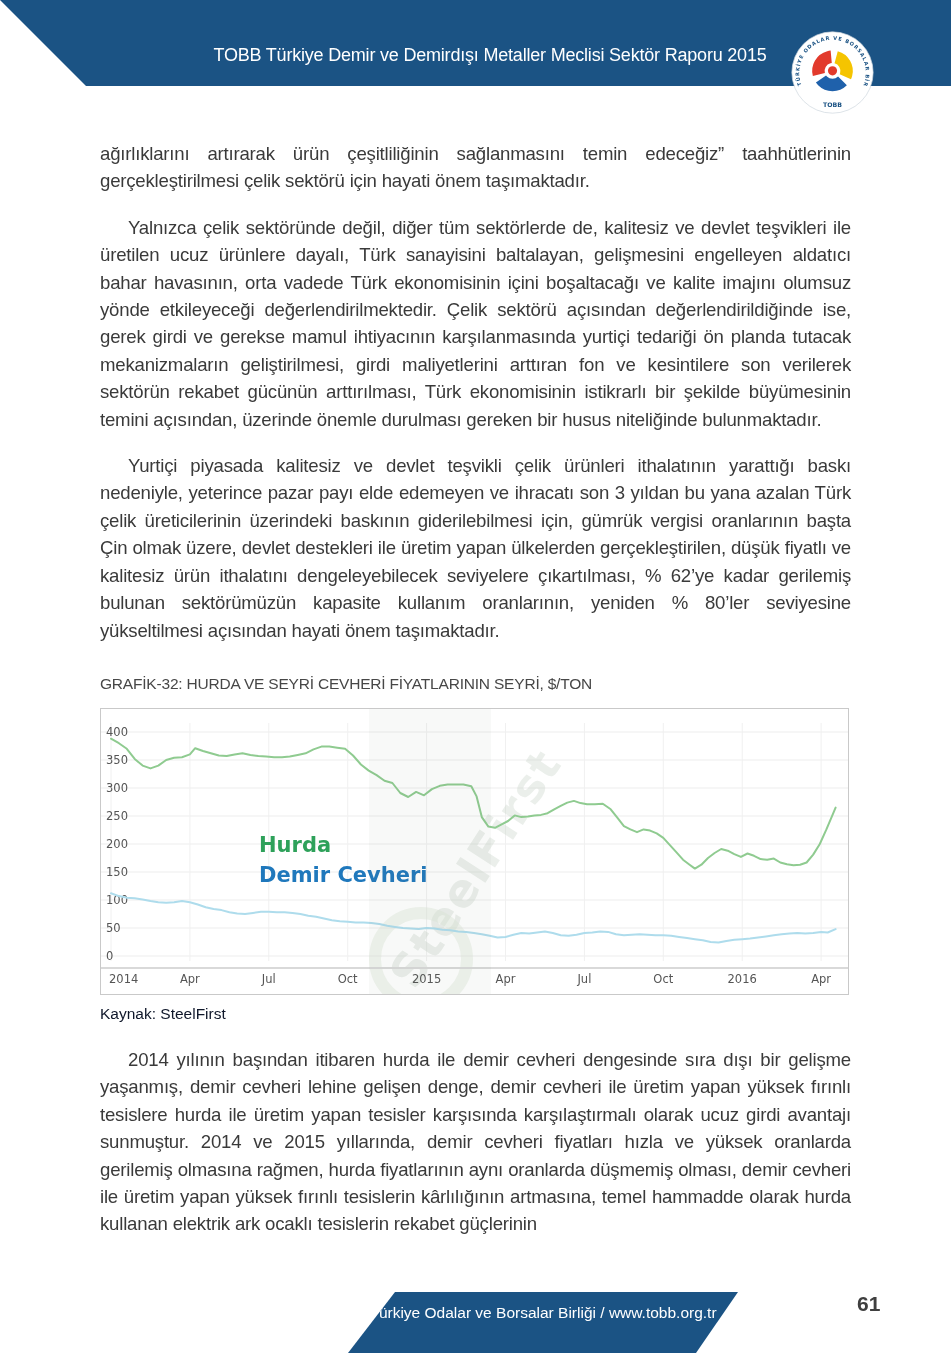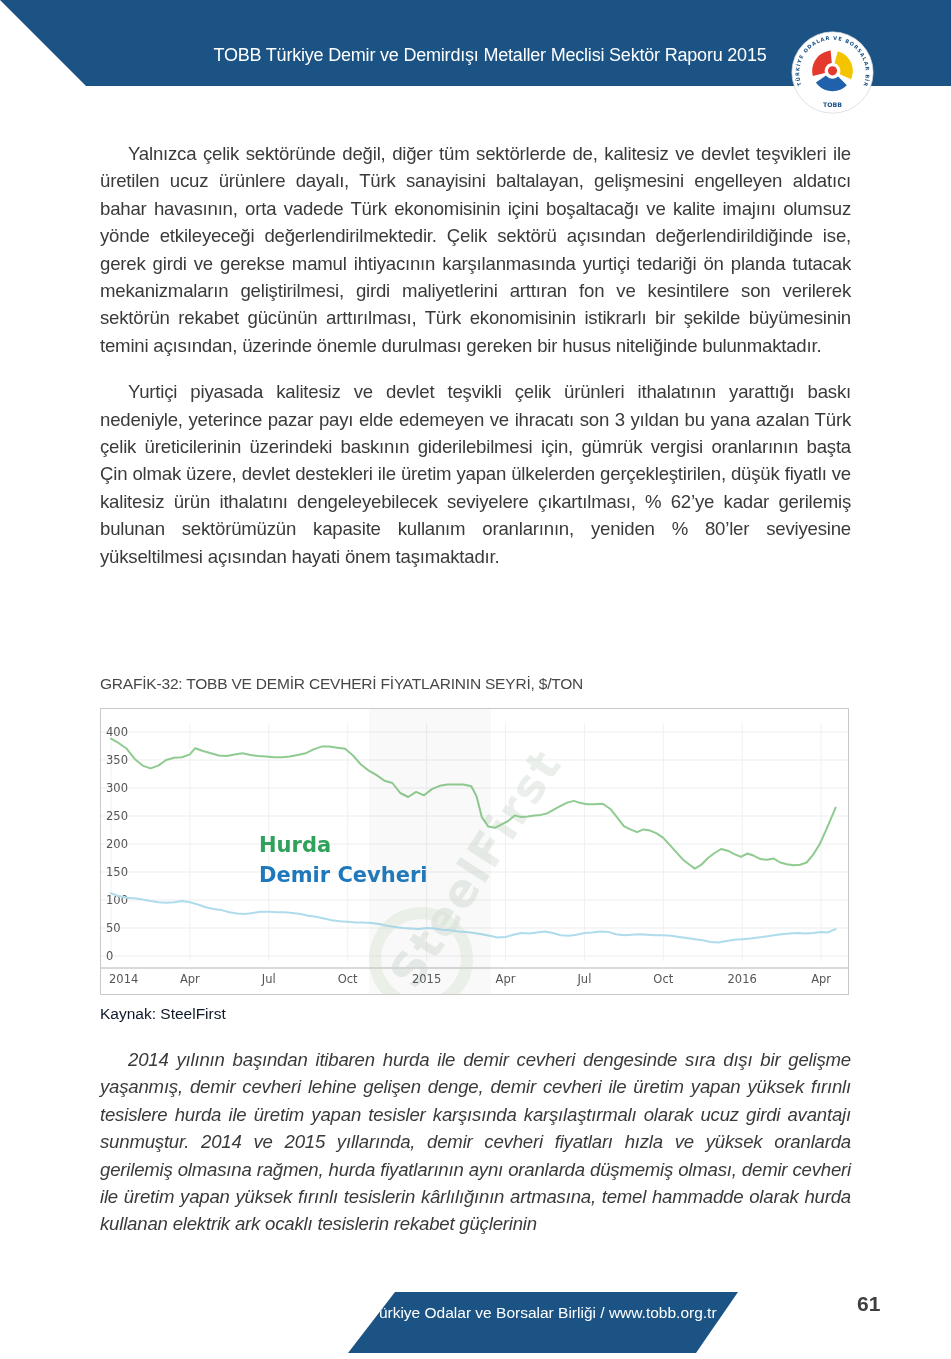--- a/index.html
+++ b/index.html
@@ -12,21 +12,21 @@
   .banner-title{position:absolute;top:45px;left:185px;width:610px;text-align:center;
                 color:#fff;font-size:18px;letter-spacing:-0.2px;white-space:nowrap;}
   .logo{position:absolute;left:791px;top:31px;width:83px;height:83px;}
 
   
   .content{position:absolute;left:100px;width:751px;}
   .content p{margin:0 0 19px 0;font-size:18.6px;line-height:27.4px;color:#3a3a3a;
              text-align:justify;letter-spacing:-0.2px;}
   .content p.indent{text-indent:28px;}
   #block-top{top:140px;}
-  #block-bottom{top:1046px;font-style:italic;}
+  #block-bottom{top:1046px;}
 
   
   .chart-heading{position:absolute;left:100px;top:675px;font-size:15.5px;color:#474747;
                  letter-spacing:-0.2px;}
   .chart-box{position:absolute;left:100px;top:708px;width:747px;height:285px;
              border:1px solid #c9c9c9;background:#fff;}
   .chart-box svg{display:block;width:747px;height:285px;}
   .tick{font-family:"DejaVu Sans",sans-serif;font-size:11.5px;fill:#555;}
   .legend{font-family:"DejaVu Sans",sans-serif;font-size:21px;font-weight:bold;}
   .wm{font-family:"DejaVu Sans",sans-serif;font-weight:bold;}
@@ -63,25 +63,26 @@
       <circle r="26" fill="#ffffff"></circle>
       <circle r="17" fill="none" id="arc-red" stroke-width="15" stroke-dasharray="29.5 77.3" transform="rotate(165)" stroke="#e23a2c"></circle>
       <circle r="17" fill="none" id="arc-yellow" stroke-width="15" stroke-dasharray="29.5 77.3" transform="rotate(285)" stroke="#f5c400"></circle>
       <circle r="17" fill="none" id="arc-blue" stroke-width="15" stroke-dasharray="29.5 77.3" transform="rotate(45)" stroke="#1f61ab"></circle>
       <circle r="8" fill="#ffffff"></circle>
       <circle r="5.5" id="center-dot" fill="#e23a2c"></circle>
     </g>
   </svg>
 
   <div class="content" id="block-top">
+    <p>ağırlıklarını artırarak ürün çeşitliliğinin sağlanmasını temin edeceğiz” taahhütlerinin gerçekleştirilmesi çelik sektörü için hayati önem taşımaktadır.</p>
     <p class="indent">Yalnızca çelik sektöründe değil, diğer tüm sektörlerde de, kalitesiz ve devlet teşvikleri ile üretilen ucuz ürünlere dayalı, Türk sanayisini baltalayan, gelişmesini engelleyen aldatıcı bahar havasının, orta vadede Türk ekonomisinin içini boşaltacağı ve kalite imajını olumsuz yönde etkileyeceği değerlendirilmektedir. Çelik sektörü açısından değerlendirildiğinde ise, gerek girdi ve gerekse mamul ihtiyacının karşılanmasında yurtiçi tedariği ön planda tutacak mekanizmaların geliştirilmesi, girdi maliyetlerini arttıran fon ve kesintilere son verilerek sektörün rekabet gücünün arttırılması, Türk ekonomisinin istikrarlı bir şekilde büyümesinin temini açısından, üzerinde önemle durulması gereken bir husus niteliğinde bulunmaktadır.</p>
     <p class="indent">Yurtiçi piyasada kalitesiz ve devlet teşvikli çelik ürünleri ithalatının yarattığı baskı nedeniyle, yeterince pazar payı elde edemeyen ve ihracatı son 3 yıldan bu yana azalan Türk çelik üreticilerinin üzerindeki baskının giderilebilmesi için, gümrük vergisi oranlarının başta Çin olmak üzere, devlet destekleri ile üretim yapan ülkelerden gerçekleştirilen, düşük fiyatlı ve kalitesiz ürün ithalatını dengeleyebilecek seviyelere çıkartılması, % 62’ye kadar gerilemiş bulunan sektörümüzün kapasite kullanım oranlarının, yeniden % 80’ler seviyesine yükseltilmesi açısından hayati önem taşımaktadır.</p>
   </div>
 
-  <div class="chart-heading">GRAFİK-32: TOBB VE DEMİR CEVHERİ FİYATLARININ SEYRİ, $/TON</div>
+  <div class="chart-heading">GRAFİK-32: HURDA VE SEYRİ CEVHERİ FİYATLARININ SEYRİ, $/TON</div>
   <div class="chart-box">
     <svg id="chart-svg" viewBox="0 0 747 285">
         <line x1="0" y1="247" x2="747" y2="247" stroke="#ededed"></line>
         <line x1="0" y1="219" x2="747" y2="219" stroke="#ededed"></line>
         <line x1="0" y1="191" x2="747" y2="191" stroke="#ededed"></line>
         <line x1="0" y1="163" x2="747" y2="163" stroke="#ededed"></line>
         <line x1="0" y1="135" x2="747" y2="135" stroke="#ededed"></line>
         <line x1="0" y1="107" x2="747" y2="107" stroke="#ededed"></line>
         <line x1="0" y1="78.99999999999997" x2="747" y2="78.99999999999997" stroke="#ededed"></line>
         <line x1="0" y1="50.99999999999997" x2="747" y2="50.99999999999997" stroke="#ededed"></line>

